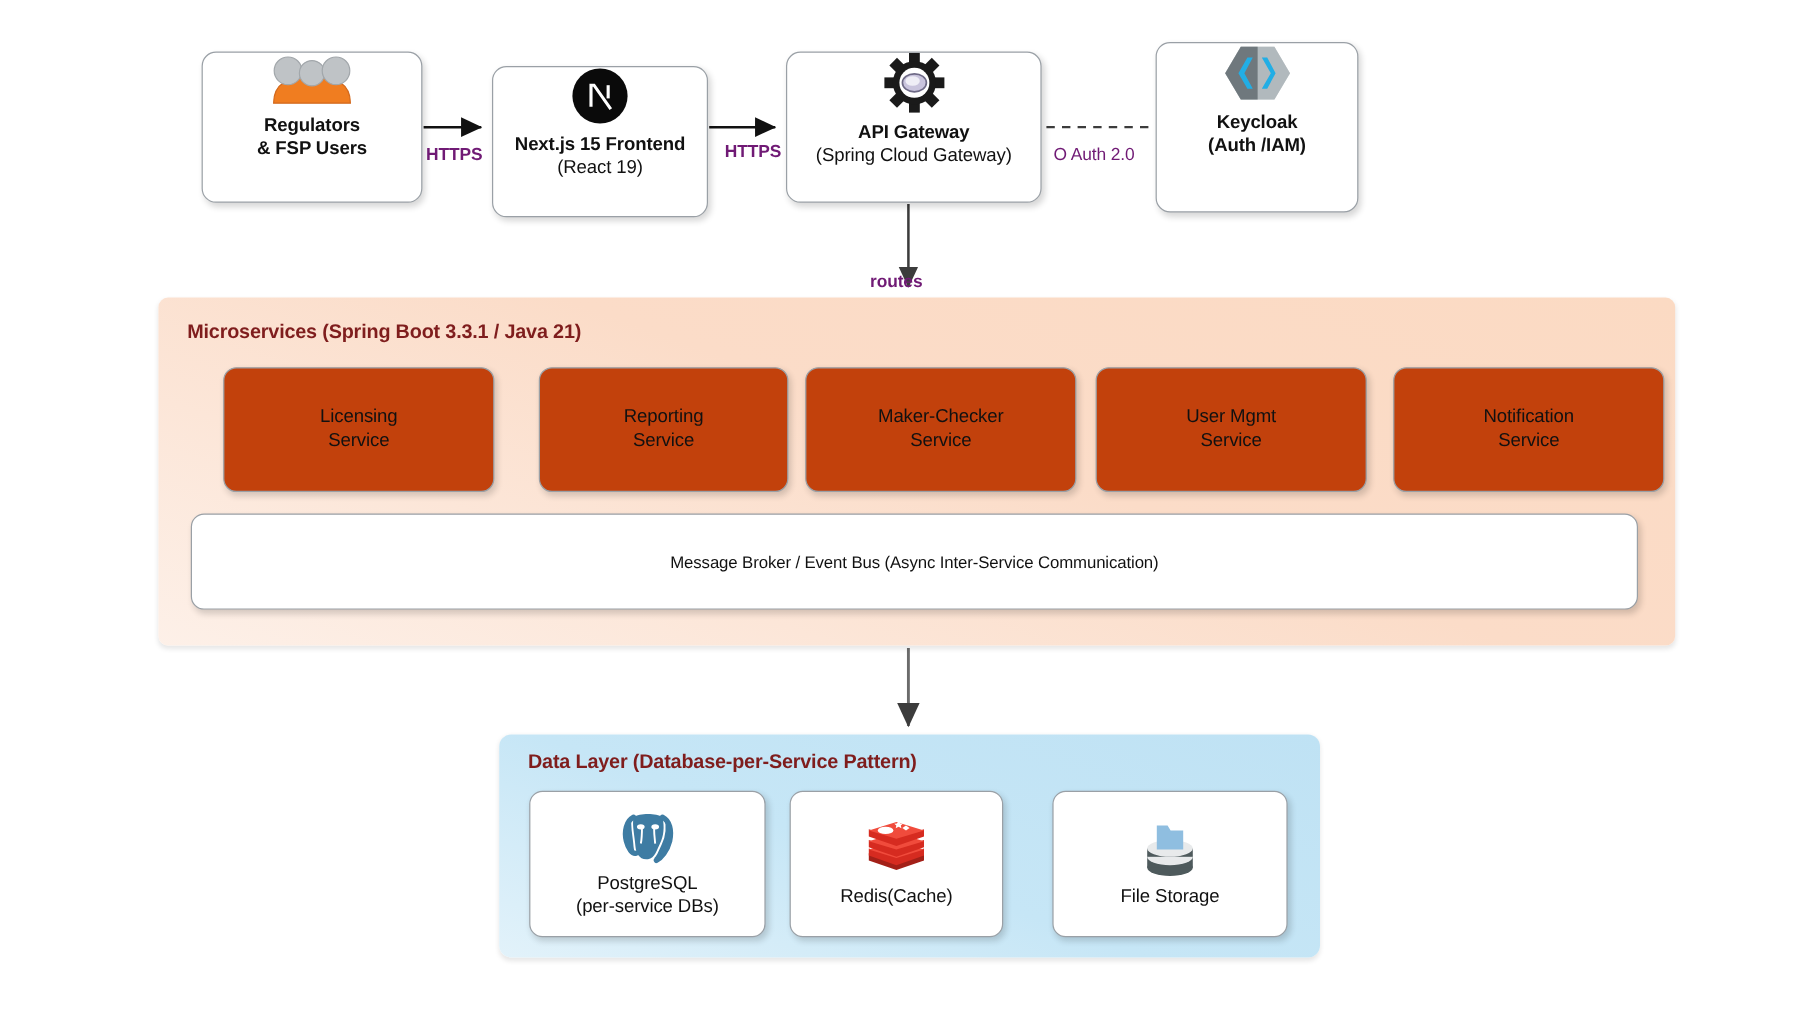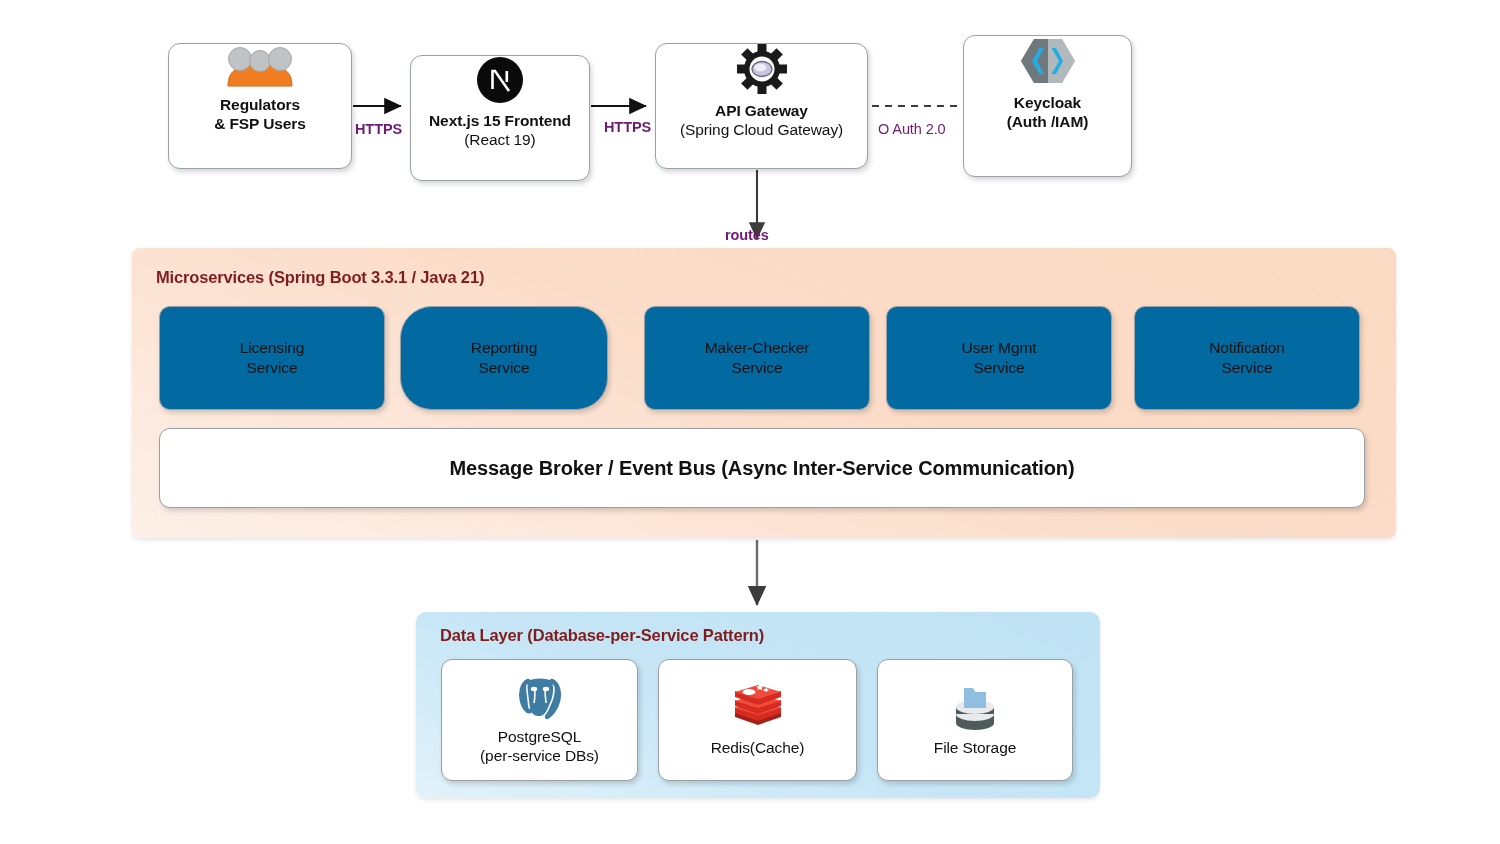--- a/index.html
+++ b/index.html
@@ -92,61 +92,62 @@
     letter-spacing: -0.15px;
     color: #7f1d1d;
     white-space: nowrap;
   }
   #title-microservices { left: 156px; top: 268px; }
 
   .svc {
     position: absolute;
     top: 306px;
     height: 104px;
-    background: #0369a1;
+    background: #c2410c;
     border: 1.3px solid #9aa0a6;
     border-radius: 11px;
     box-shadow: 2px 3px 5px rgba(0,0,0,0.16);
     display: flex;
     align-items: center;
     justify-content: center;
     box-sizing: border-box;
+    margin-left: 27px;
   }
   .svc .svc-label {
     font-size: 15.5px;
     line-height: 20px;
     text-align: center;
     font-weight: normal;
     white-space: pre-line;
     letter-spacing: -0.1px;
   }
   #svc-0 { left:159px;  width:226px; }
-  #svc-1 { left:400px;  width:208px;border-radius:32px; }
+  #svc-1 { left:422px;  width:208px; }
   #svc-2 { left:644px;  width:226px; }
   #svc-3 { left:886px;  width:226px; }
   #svc-4 { left:1134px; width:226px; }
 
   #broker {
     position: absolute;
     left: 159px;
     top: 428px;
     width: 1206px;
     height: 80px;
     background: #ffffff;
     border: 1.3px solid #9aa0a6;
     border-radius: 11px;
     box-shadow: 2px 3px 5px rgba(0,0,0,0.16);
     display: flex;
     align-items: center;
     justify-content: center;
     box-sizing: border-box;
   }
   #broker .broker-label {
-    font-size: 20px;
-    font-weight: bold;
+    font-size: 14px;
+    font-weight: normal;
     letter-spacing: -0.1px;
   }
 
   
   #band-data {
     position: absolute;
     left: 416px;
     top: 612px;
     width: 684px;
     height: 186px;
@@ -172,21 +173,21 @@
   }
   .store .store-label {
     font-size: 15.5px;
     line-height: 19px;
     text-align: center;
     white-space: pre-line;
     letter-spacing: -0.1px;
   }
   .store .icon { margin-bottom: 6px; line-height: 0; }
   #store-0 { left:441px; width:197px; }
-  #store-1 { left:658px; width:199px; }
+  #store-1 { left:658px; width:178px; }
   #store-2 { left:877px; width:196px; }
 
   svg.conn { position: absolute; left:0; top:0; overflow: visible; pointer-events: none; }
 </style>
 </head>
 <body>
 
 <div class="stage">
 
   <svg class="conn" width="1500" height="844">

